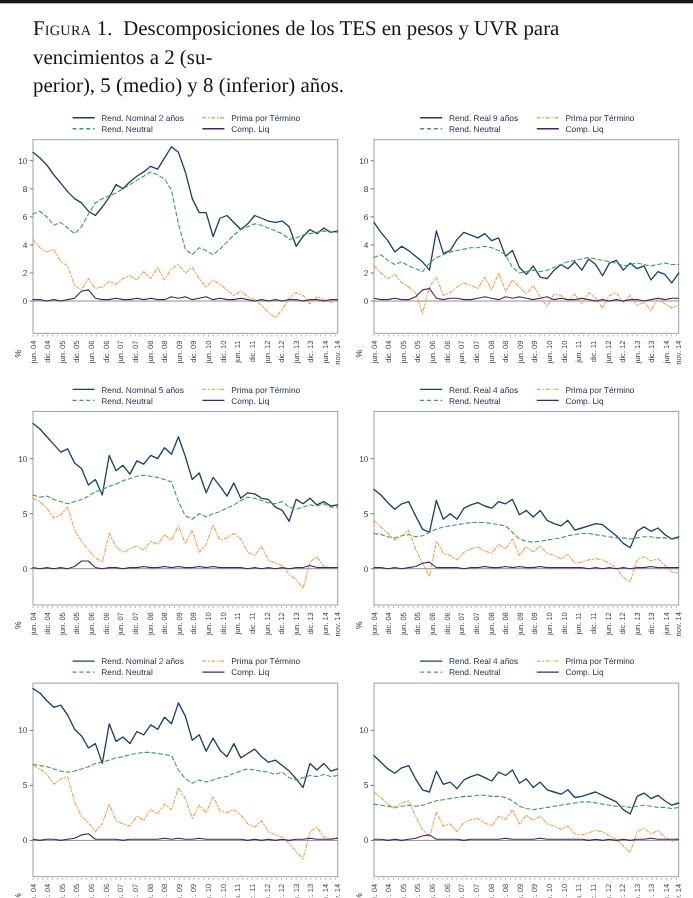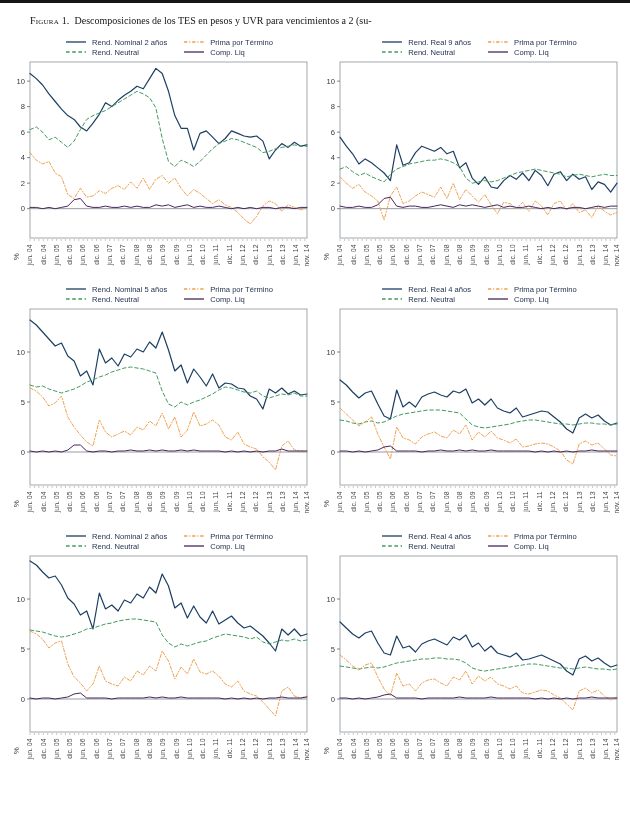--- a/index.html
+++ b/index.html
@@ -1,36 +1,36 @@
 <!DOCTYPE html>
 <html><head>
 <meta charset="utf-8">
 <style>
   html,body{margin:0;padding:0;background:#ffffff;}
   body{width:630px;height:816px;position:relative;font-family:"Liberation Serif",serif;overflow:hidden;}
   .top-rule{position:absolute;top:0;left:0;width:100%;height:3px;background:#161616;}
-  .figure-title{margin:14px 28px 10px 30px;font-size:10px;line-height:1.38;color:#141414;}
+  .figure-title{margin:14px 28px 10px 30px;font-size:19px;line-height:1.38;color:#141414;}
   .figure-label{font-variant:small-caps;letter-spacing:.2px;}
   .figure-grid{display:grid;grid-template-columns:1fr 1fr;column-gap:6px;row-gap:8px;padding:0 6px 0 10px;}
   .chart{display:flex;flex-direction:column;align-items:center;}
   .legend{display:flex;justify-content:space-between;gap:16px;margin:0 0 2px 14px;}
   .legend-col{display:flex;flex-direction:column;gap:1px;}
   .legend-entry{display:flex;align-items:center;gap:5px;}
   .legend-label{font-family:"Liberation Sans",sans-serif;font-size:7.6px;color:#1d2d4b;white-space:nowrap;}
   svg.plot{display:block;}
   text.tick-label{font-family:"Liberation Sans",sans-serif;font-size:7.6px;fill:#3a3a3a;}
   text.tick-label.x{font-size:6.9px;fill:#474747;}
   text.tick-label.pct{font-size:8px;fill:#3a3a3a;}
 </style>
 </head>
 <body>
 
 <div class="top-rule"></div>
 
-<p class="figure-title"><span class="figure-label">Figura 1.</span>&nbsp;&nbsp;<span>Descomposiciones de los TES en pesos y UVR para vencimientos a 2 (su-</span><br></p>
+<p class="figure-title"><span class="figure-label">Figura 1.</span>&nbsp;&nbsp;<span>Descomposiciones de los TES en pesos y UVR para vencimientos a 2 (su-</span><br><span>perior), 5 (medio) y 8 (inferior) años.</span></p>
 
 <div class="figure-grid">
   <div class="chart">
     <div class="legend">
         <div class="legend-col">
           <div class="legend-entry">
             <svg width="22" height="8">
               <line x1="1" y1="4" x2="21" y2="4" stroke="#1C3F63" stroke-width="1.3"></line>
             </svg>
             <span class="legend-label">Rend. Nominal  2 años</span>

